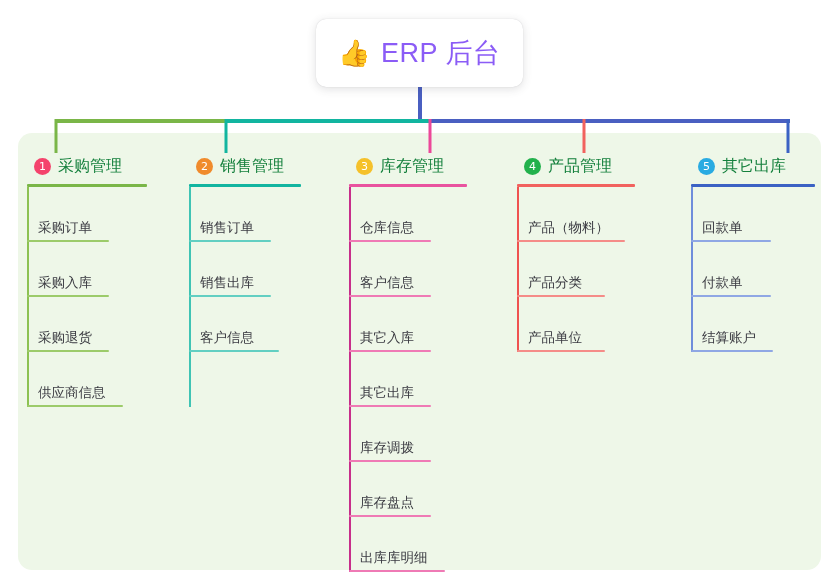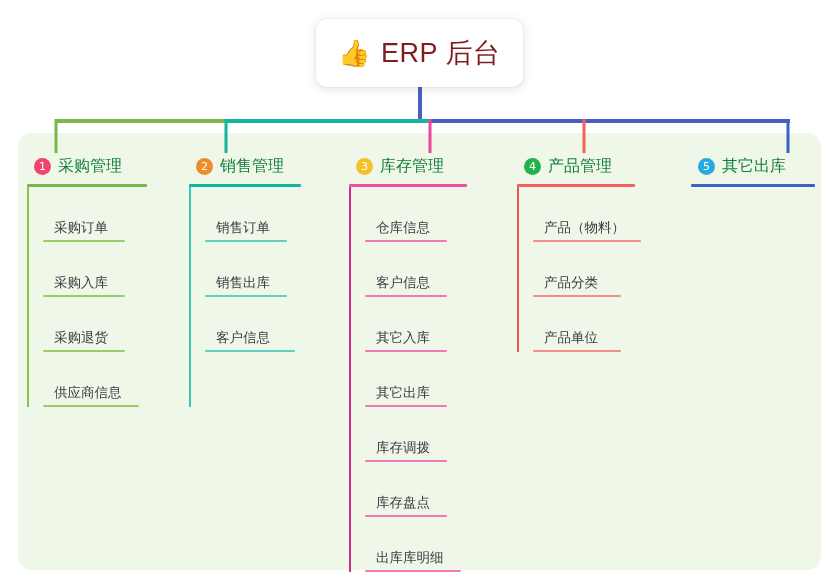--- a/index.html
+++ b/index.html
@@ -40,21 +40,21 @@
     z-index: 5;
   }
   .title-emoji {
     font-size: 26px;
     line-height: 1;
     display: inline-block;
   }
   .title-text {
     font-size: 27px;
     letter-spacing: 0.5px;
-    color: #7f1d1d;
+    color: #8b5cf6;
     white-space: nowrap;
   }
 
   
   .connectors {
     position: absolute;
     left: 0;
     top: 0;
     width: 839px;
     height: 588px;
@@ -111,21 +111,20 @@
     color: #15803d;
   }
   .head-rule {
     height: 3px;
     border-radius: 1px;
     margin-top: 3px;
   }
 
   .leaf-wrap {
     position: relative;
-    padding-left: 16px;
     margin-top: 0px;
   }
   .spine {
     position: absolute;
     left: 16px;
     top: 0;
     width: 2px;
     bottom: 0;
   }
   .leaf {
@@ -284,16 +283,31 @@
             <span class="leaf-rule" style="background: rgb(245, 140, 136); width: 88px; left: 9px;"></span>
           </div>
         </div>
       </div>
       <div class="column" style="left: 664px; top: 18px;">
         <div class="col-head">
           <span class="badge" style="background: rgb(41, 171, 226);">5</span>
           <span class="col-title">其它出库</span>
         </div>
         <div class="head-rule" style="background: rgb(59, 98, 196); width: 124px; margin-left: 9px;"></div>
+        <div class="leaf-wrap">
+          <div class="spine" style="background: rgb(111, 141, 219); left: 9px; height: 165px;"></div>
+          <div class="leaf">
+            <span class="leaf-label">回款单</span>
+            <span class="leaf-rule" style="background: rgb(143, 167, 228); width: 80px; left: 9px;"></span>
+          </div>
+          <div class="leaf">
+            <span class="leaf-label">付款单</span>
+            <span class="leaf-rule" style="background: rgb(143, 167, 228); width: 80px; left: 9px;"></span>
+          </div>
+          <div class="leaf">
+            <span class="leaf-label">结算账户</span>
+            <span class="leaf-rule" style="background: rgb(143, 167, 228); width: 82px; left: 9px;"></span>
+          </div>
+        </div>
       </div>
     </div>
 
 </div>
 
 </body></html>

